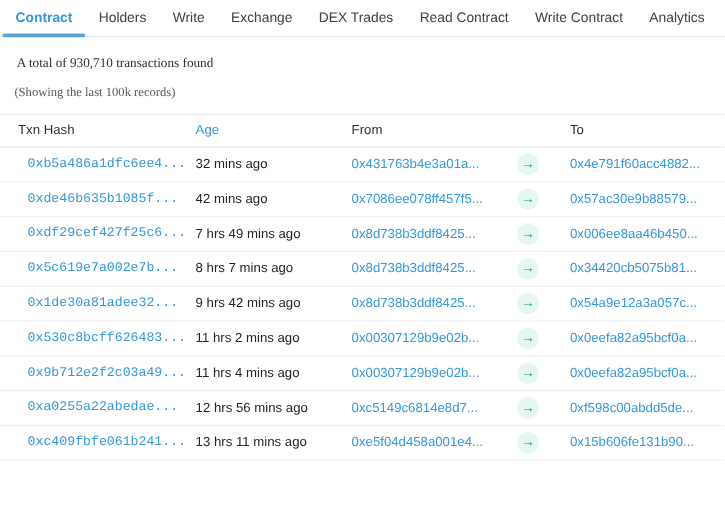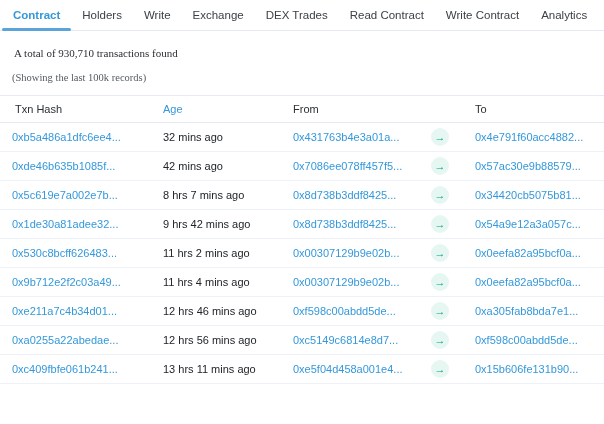--- a/index.html
+++ b/index.html
@@ -83,21 +83,21 @@
   th .sort-link { color: var(--link, #3498db); cursor: pointer; }
   tbody td {
     height: 29px;
     border-bottom: 1px solid #eef1f7;
     font-size: 11px;
     vertical-align: middle;
     padding: 0;
     white-space: nowrap;
     overflow: hidden;
   }
-  td.c-txn  { padding-left: 12px; }
+  td.c-txn  { padding-left: 23px; font-family: Liberation Mono, monospace; }
   td.c-to   { padding-left: 20px; }
   td.c-age  { color: #212529; }
   a.hash-link {
     color: var(--link, #3498db);
     text-decoration: none;
     cursor: pointer;
   }
   td.c-arrow { text-align: center; }
   .arrow-badge {
     display: inline-flex;
@@ -156,20 +156,27 @@
         <td class="c-to"><a class="hash-link">0x4e791f60acc4882...</a></td>
       </tr>
       <tr>
         <td class="c-txn"><a class="hash-link">0xde46b635b1085f...</a></td>
         <td class="c-age">42 mins ago</td>
         <td class="c-from"><a class="hash-link">0x7086ee078ff457f5...</a></td>
         <td class="c-arrow"><span class="arrow-badge">→</span></td>
         <td class="c-to"><a class="hash-link">0x57ac30e9b88579...</a></td>
       </tr>
       <tr>
+        <td class="c-txn"><a class="hash-link">0xdf29cef427f25c6...</a></td>
+        <td class="c-age">7 hrs 49 mins ago</td>
+        <td class="c-from"><a class="hash-link">0x8d738b3ddf8425...</a></td>
+        <td class="c-arrow"><span class="arrow-badge">→</span></td>
+        <td class="c-to"><a class="hash-link">0x006ee8aa46b450...</a></td>
+      </tr>
+      <tr>
         <td class="c-txn"><a class="hash-link">0x5c619e7a002e7b...</a></td>
         <td class="c-age">8 hrs 7 mins ago</td>
         <td class="c-from"><a class="hash-link">0x8d738b3ddf8425...</a></td>
         <td class="c-arrow"><span class="arrow-badge">→</span></td>
         <td class="c-to"><a class="hash-link">0x34420cb5075b81...</a></td>
       </tr>
       <tr>
         <td class="c-txn"><a class="hash-link">0x1de30a81adee32...</a></td>
         <td class="c-age">9 hrs 42 mins ago</td>
         <td class="c-from"><a class="hash-link">0x8d738b3ddf8425...</a></td>
@@ -184,27 +191,20 @@
         <td class="c-to"><a class="hash-link">0x0eefa82a95bcf0a...</a></td>
       </tr>
       <tr>
         <td class="c-txn"><a class="hash-link">0x9b712e2f2c03a49...</a></td>
         <td class="c-age">11 hrs 4 mins ago</td>
         <td class="c-from"><a class="hash-link">0x00307129b9e02b...</a></td>
         <td class="c-arrow"><span class="arrow-badge">→</span></td>
         <td class="c-to"><a class="hash-link">0x0eefa82a95bcf0a...</a></td>
       </tr>
       <tr>
-        <td class="c-txn"><a class="hash-link">0xe211a7c4b34d01...</a></td>
-        <td class="c-age">12 hrs 46 mins ago</td>
-        <td class="c-from"><a class="hash-link">0xf598c00abdd5de...</a></td>
-        <td class="c-arrow"><span class="arrow-badge">→</span></td>
-        <td class="c-to"><a class="hash-link">0xa305fab8bda7e1...</a></td>
-      </tr>
-      <tr>
         <td class="c-txn"><a class="hash-link">0xa0255a22abedae...</a></td>
         <td class="c-age">12 hrs 56 mins ago</td>
         <td class="c-from"><a class="hash-link">0xc5149c6814e8d7...</a></td>
         <td class="c-arrow"><span class="arrow-badge">→</span></td>
         <td class="c-to"><a class="hash-link">0xf598c00abdd5de...</a></td>
       </tr>
       <tr>
         <td class="c-txn"><a class="hash-link">0xc409fbfe061b241...</a></td>
         <td class="c-age">13 hrs 11 mins ago</td>
         <td class="c-from"><a class="hash-link">0xe5f04d458a001e4...</a></td>

